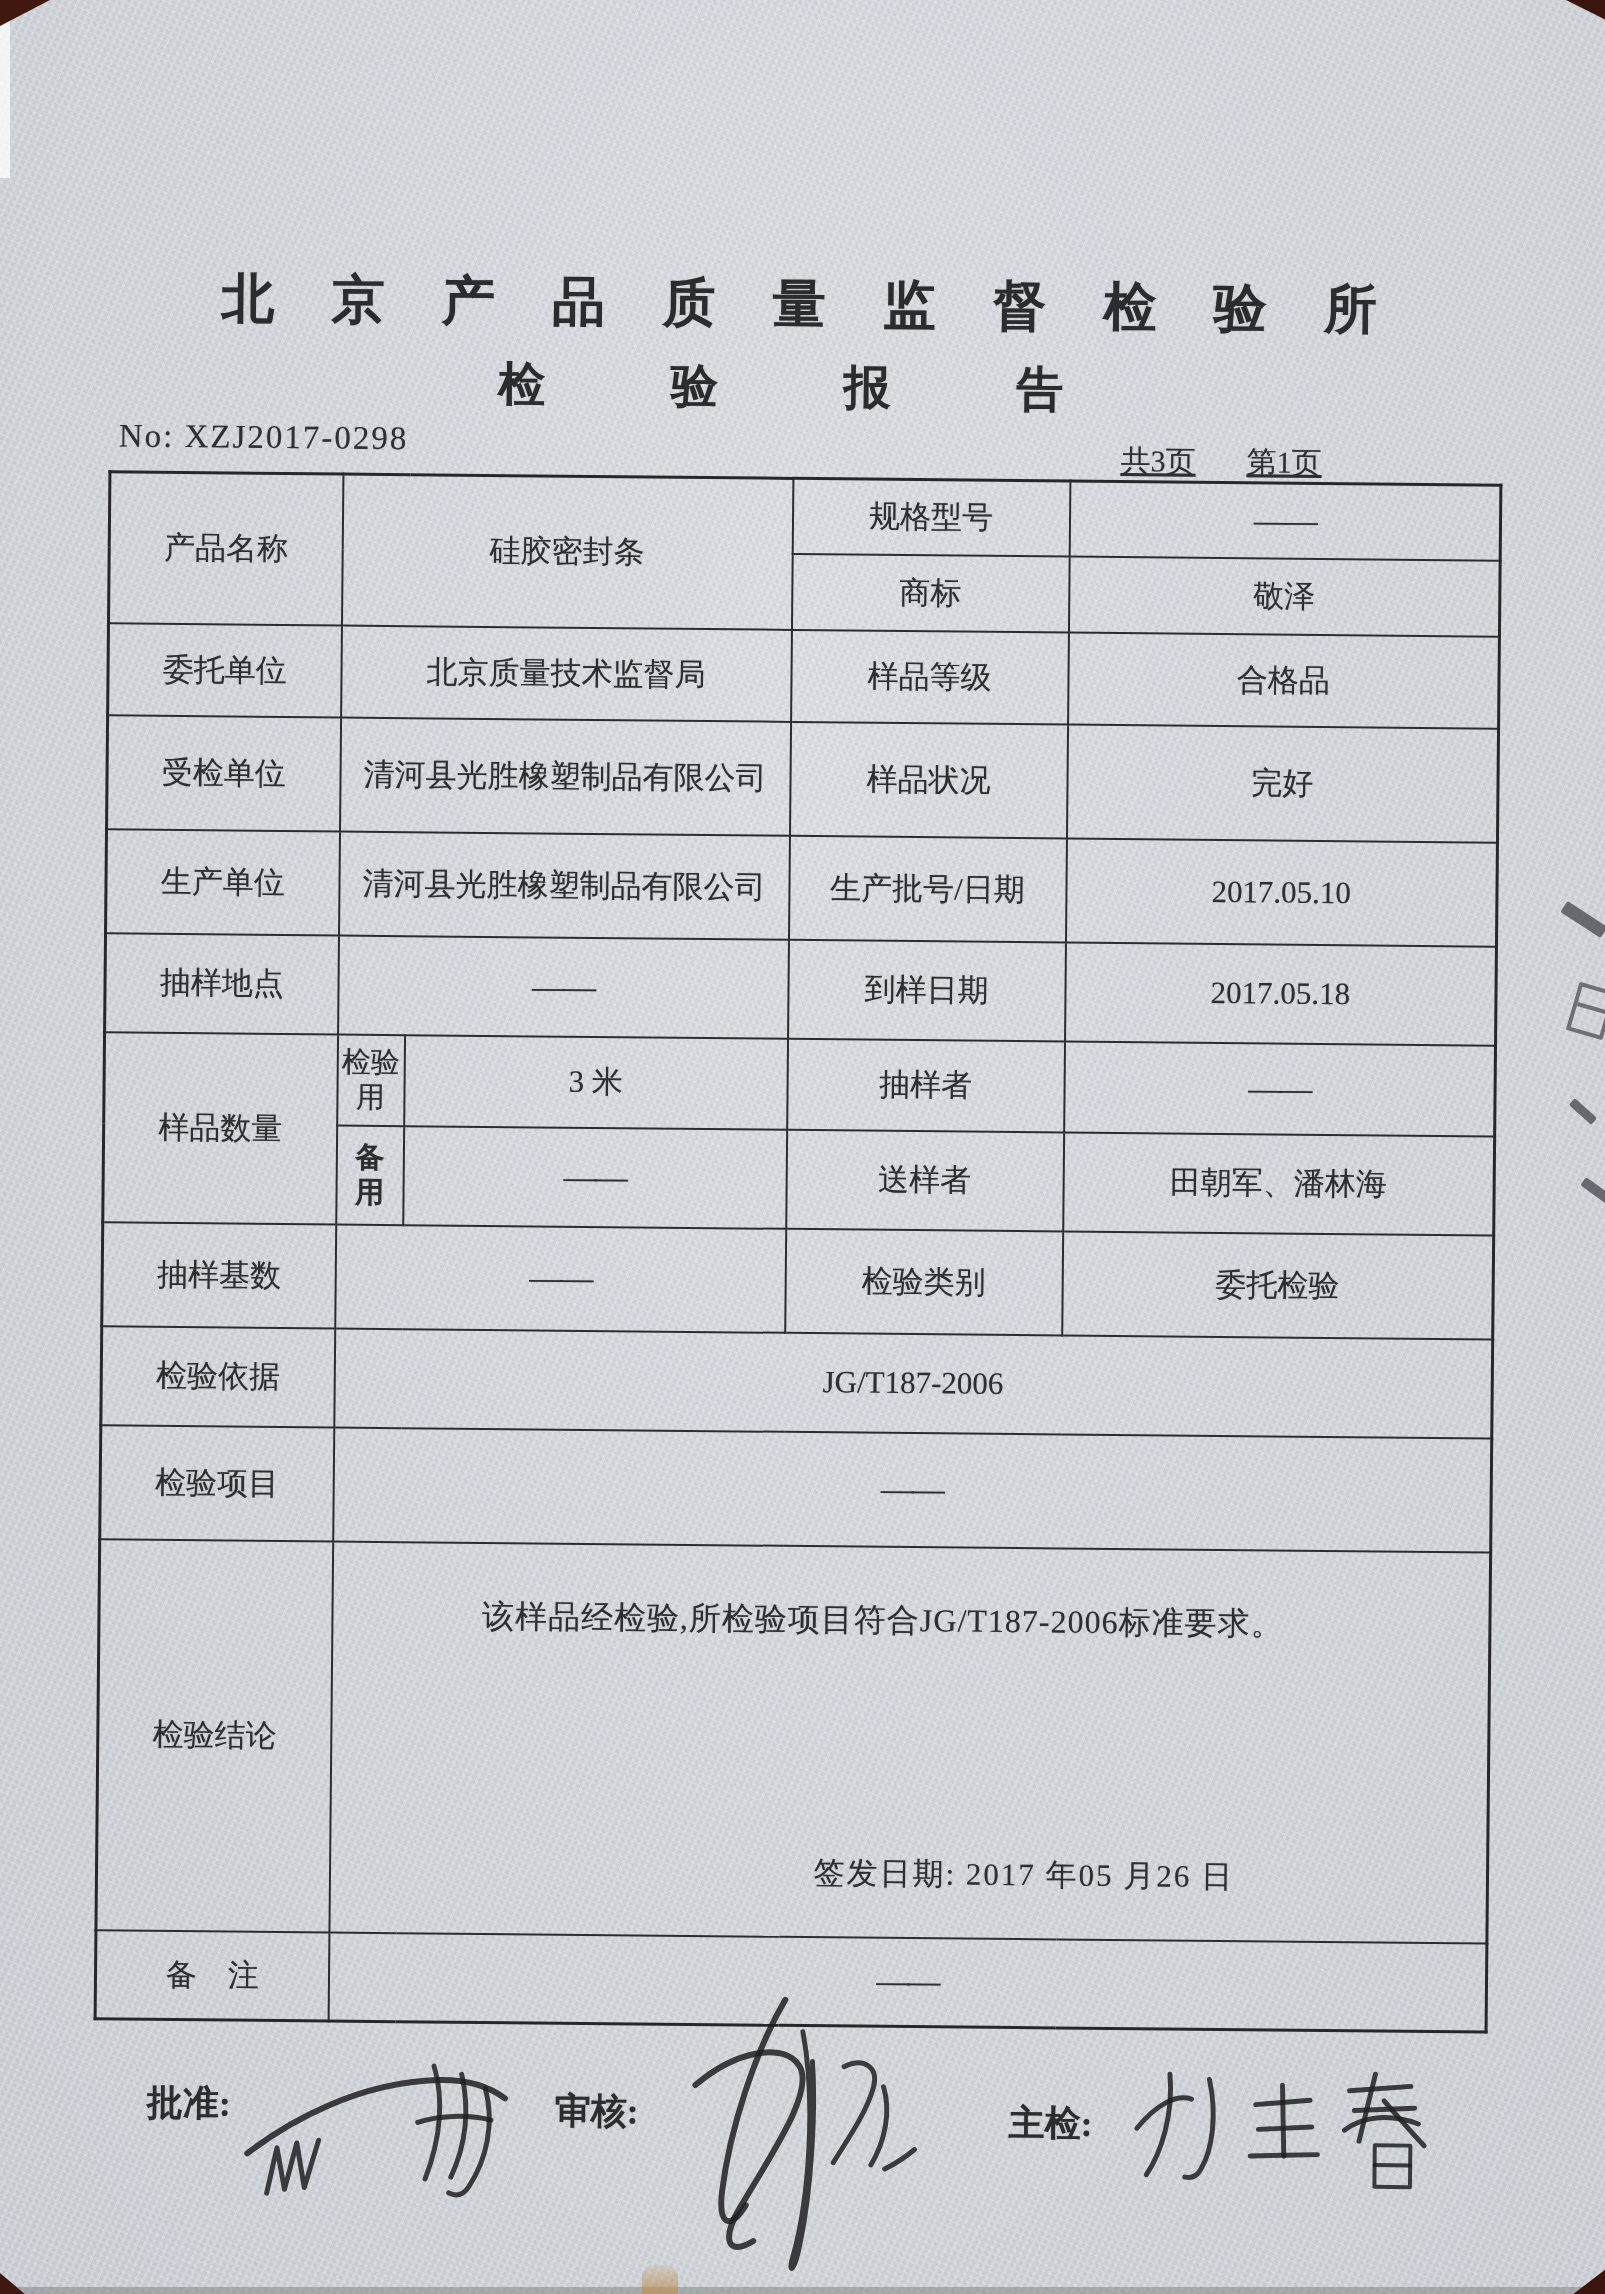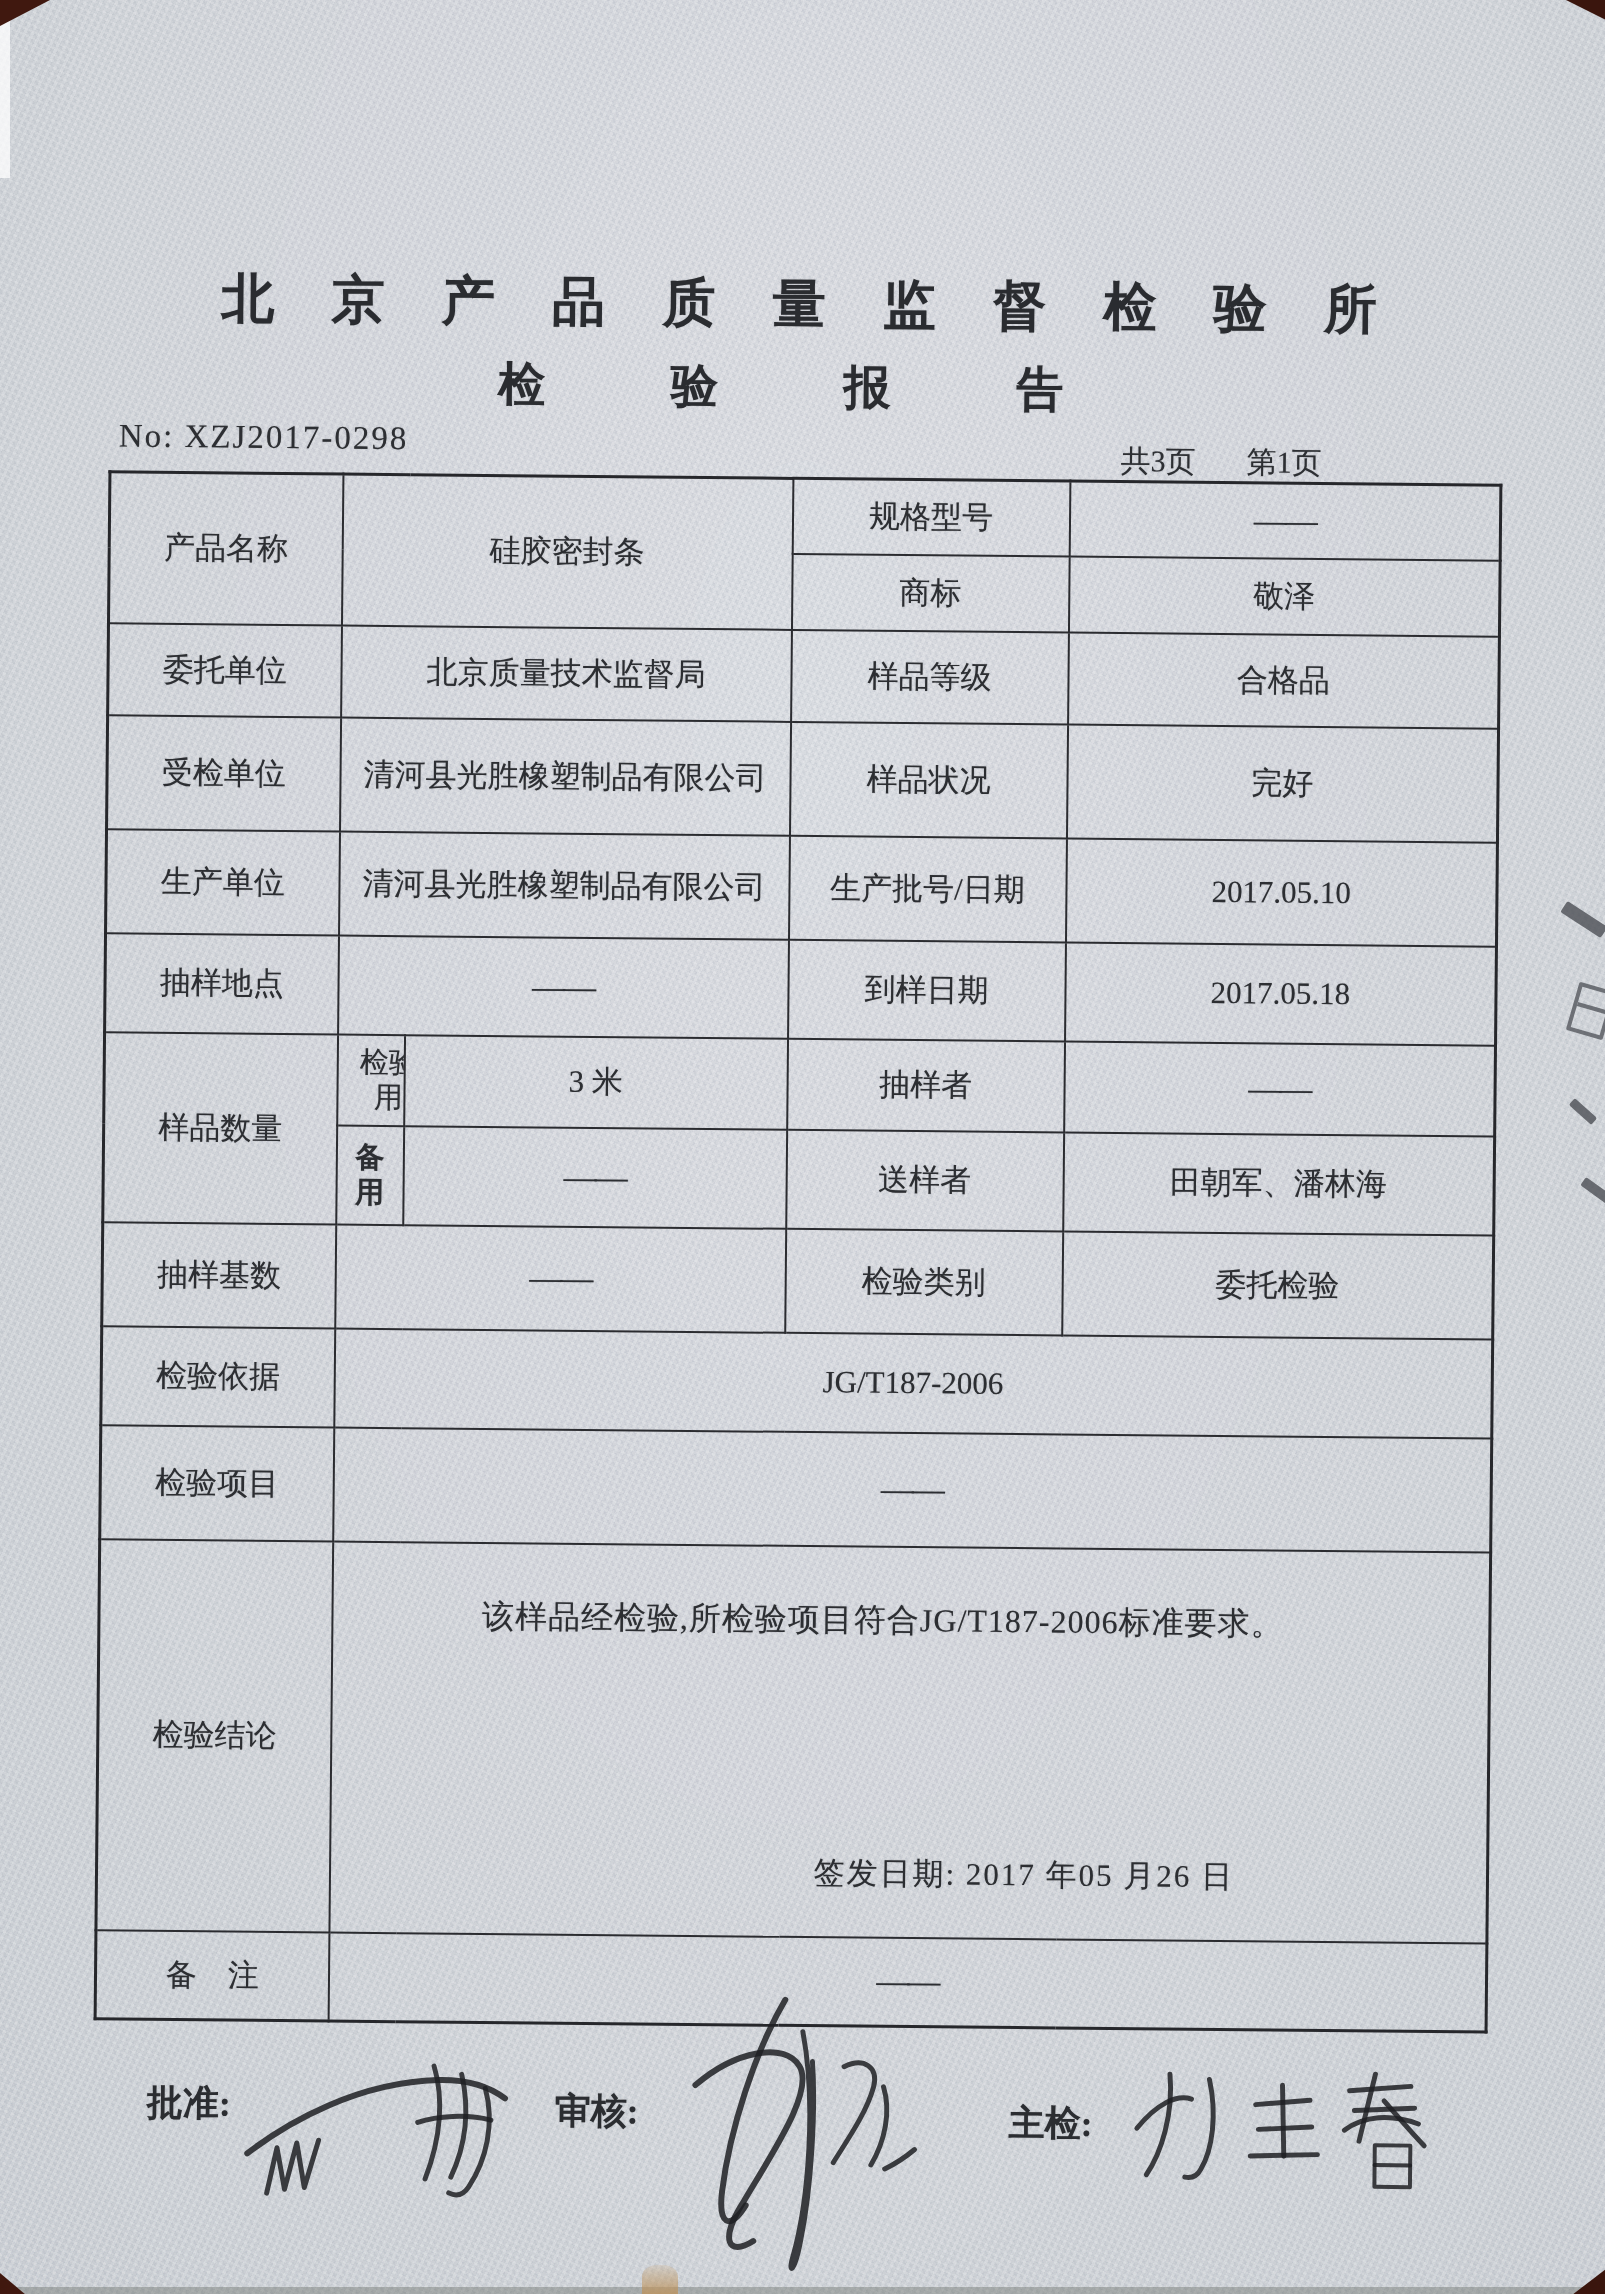--- a/index.html
+++ b/index.html
@@ -21,35 +21,35 @@
   .doc-title{
     position:absolute;left:109px;top:269px;width:1386px;text-align:center;
     font-size:53px;letter-spacing:22px;font-weight:bold;color:#2a2c30;
   }
   .doc-subtitle{
     position:absolute;left:109px;top:356px;width:1386px;text-align:center;
     font-size:47px;letter-spacing:57px;font-weight:bold;color:#2a2c30;
   }
   .report-no{position:absolute;left:112px;top:424px;font-size:33px;letter-spacing:2px;}
   .page-info{position:absolute;left:1114px;top:438px;font-size:30px;}
-  .page-info span{margin-right:51px;}
+  .page-info span{margin-right:51px;text-decoration:underline;}
 
   table.report{
     position:absolute;left:102px;top:477px;width:1391px;
     border-collapse:collapse;table-layout:fixed;
     font-size:31px;color:#2c2e32;
   }
   table.report td{
     border:2px solid #2b2c30;text-align:center;vertical-align:middle;
     padding:0;overflow:hidden;
   }
   table.report{border:3px solid #26272b;}
   .dash{font-size:33px;letter-spacing:-2px;}
   .stack{display:inline-block;line-height:1.2;font-size:29px;}
-  .stack-2{width:61px;padding-left:20px;}
+  .stack-2{width:61px;}
   .stack-1{width:32px;font-weight:bold;}
   .concl-cell{position:relative;vertical-align:top !important;}
   .concl-text{
     position:absolute;left:149px;right:59px;top:51px;
     text-align:left;font-size:32px;letter-spacing:1px;
   }
   .issue-date{position:absolute;left:483px;top:305px;font-size:31px;letter-spacing:2px;}
 
   .sig-label{position:absolute;font-size:36px;font-weight:bold;color:#2b2d31;}
   .sig{position:absolute;}

